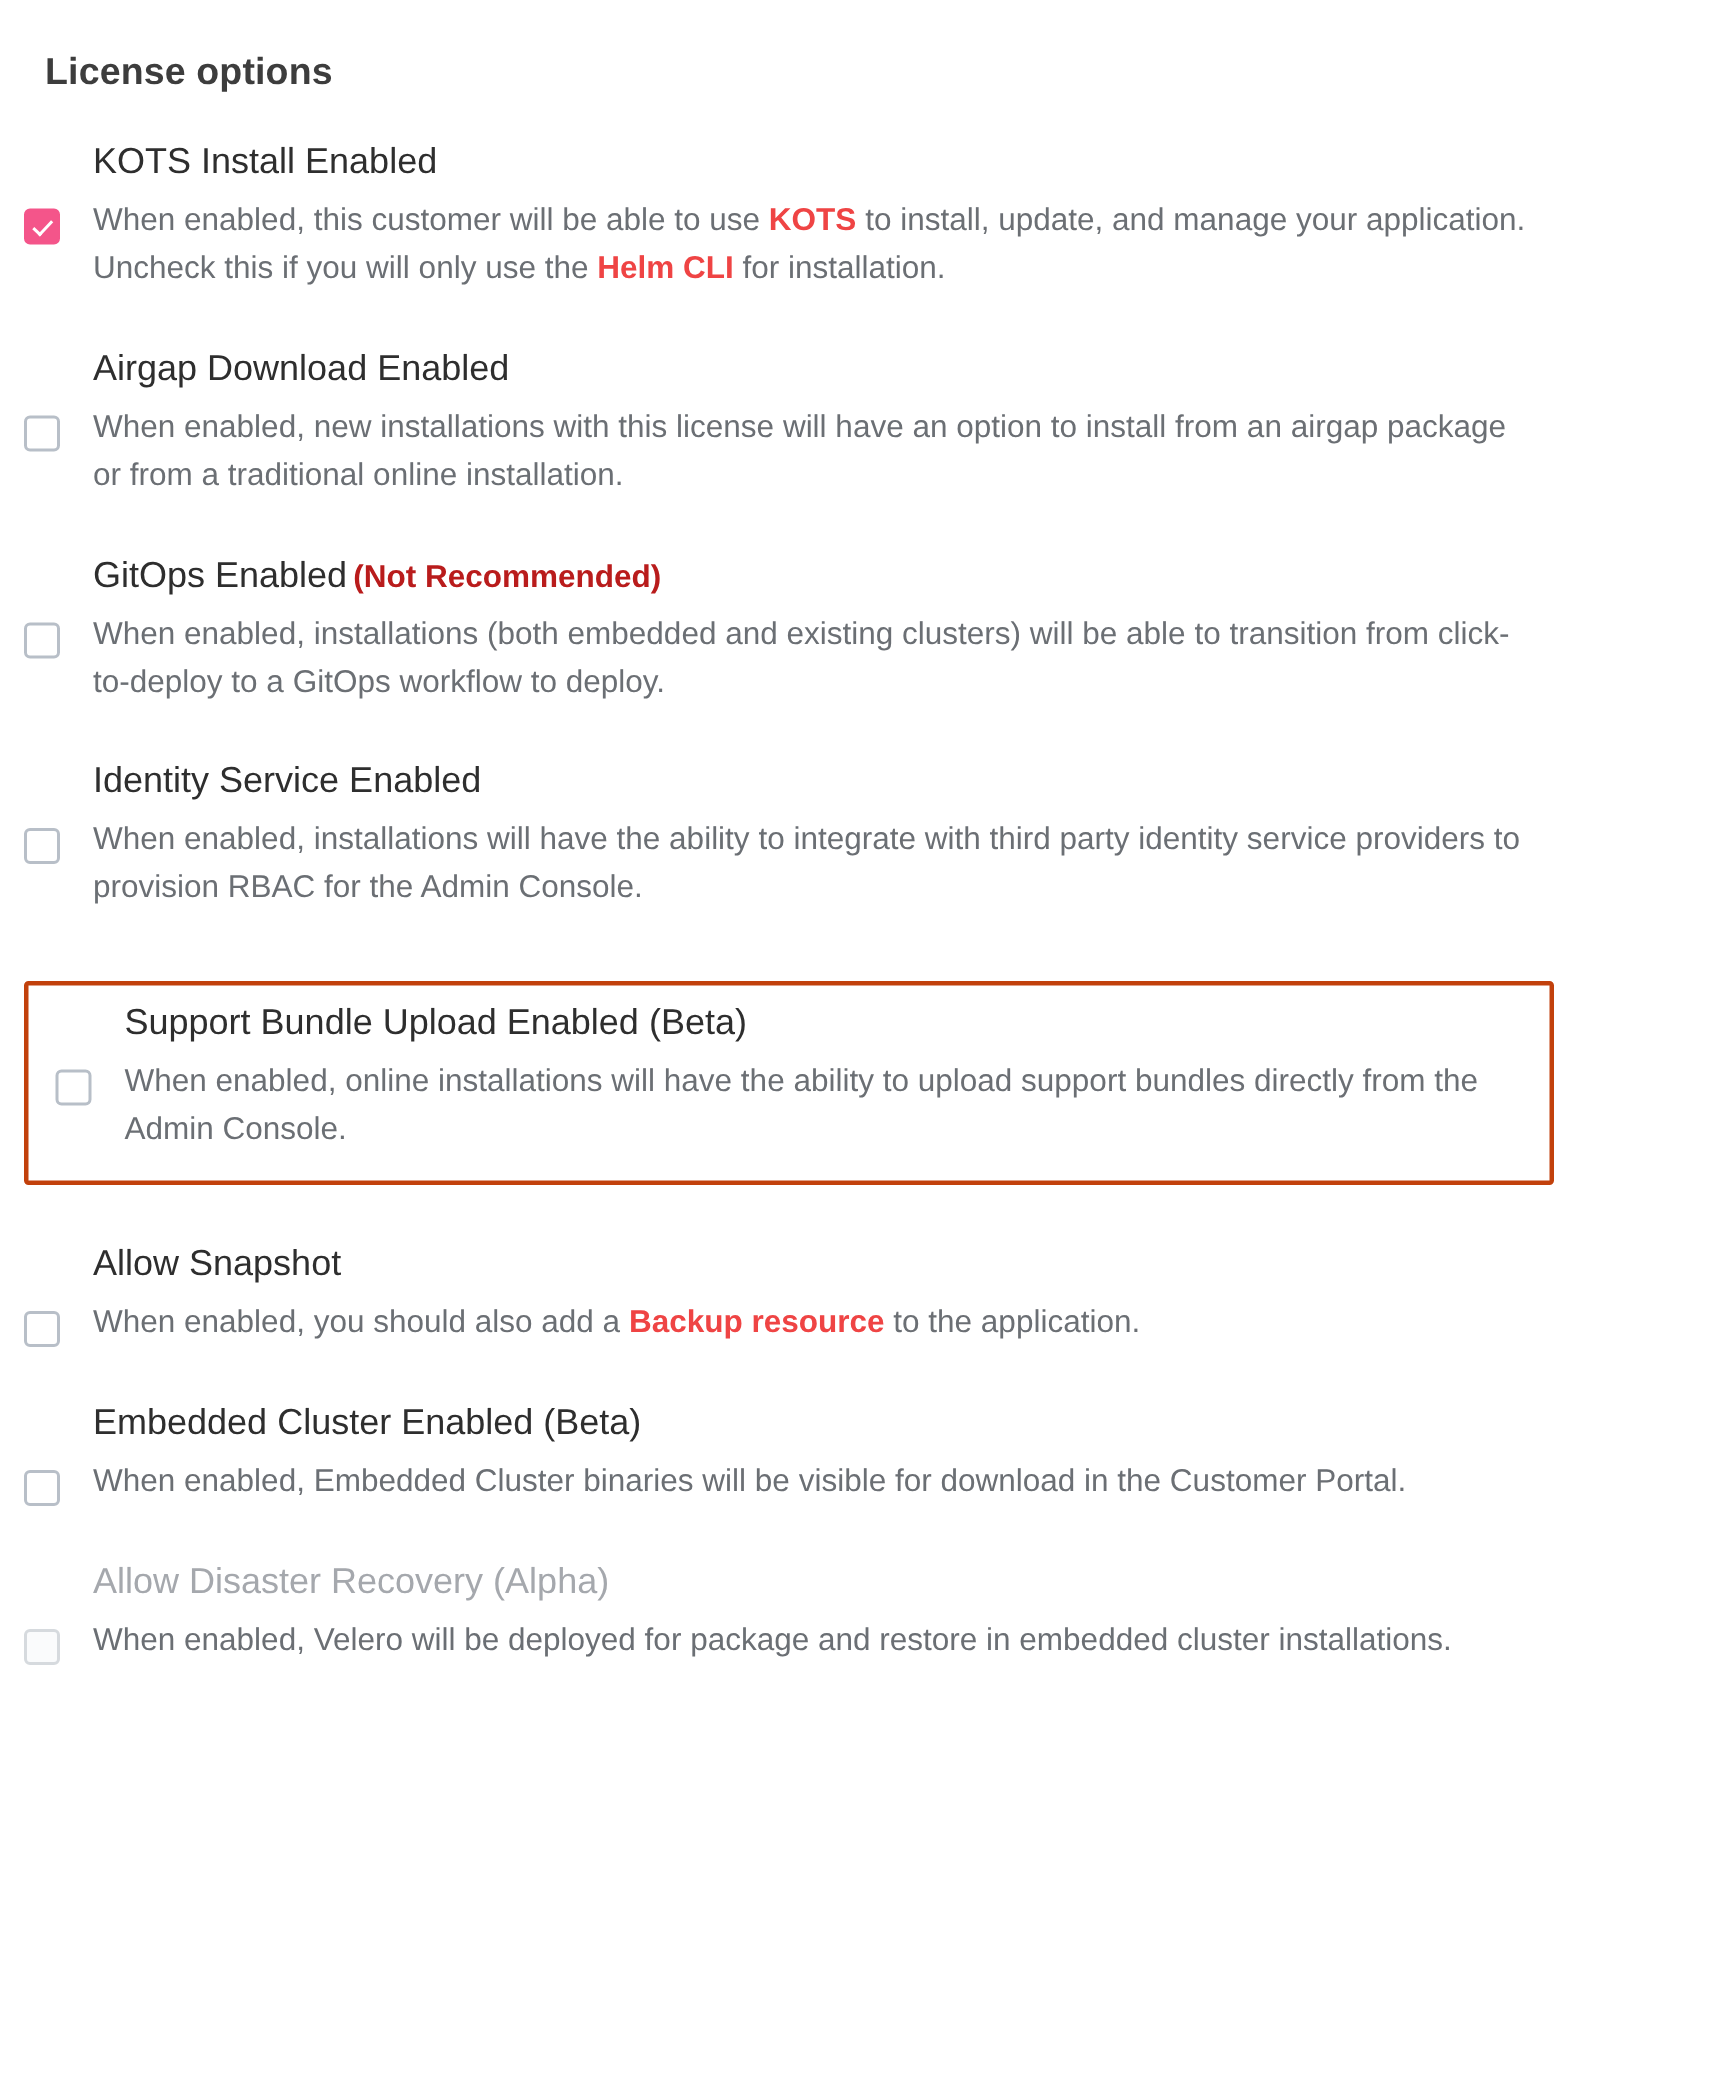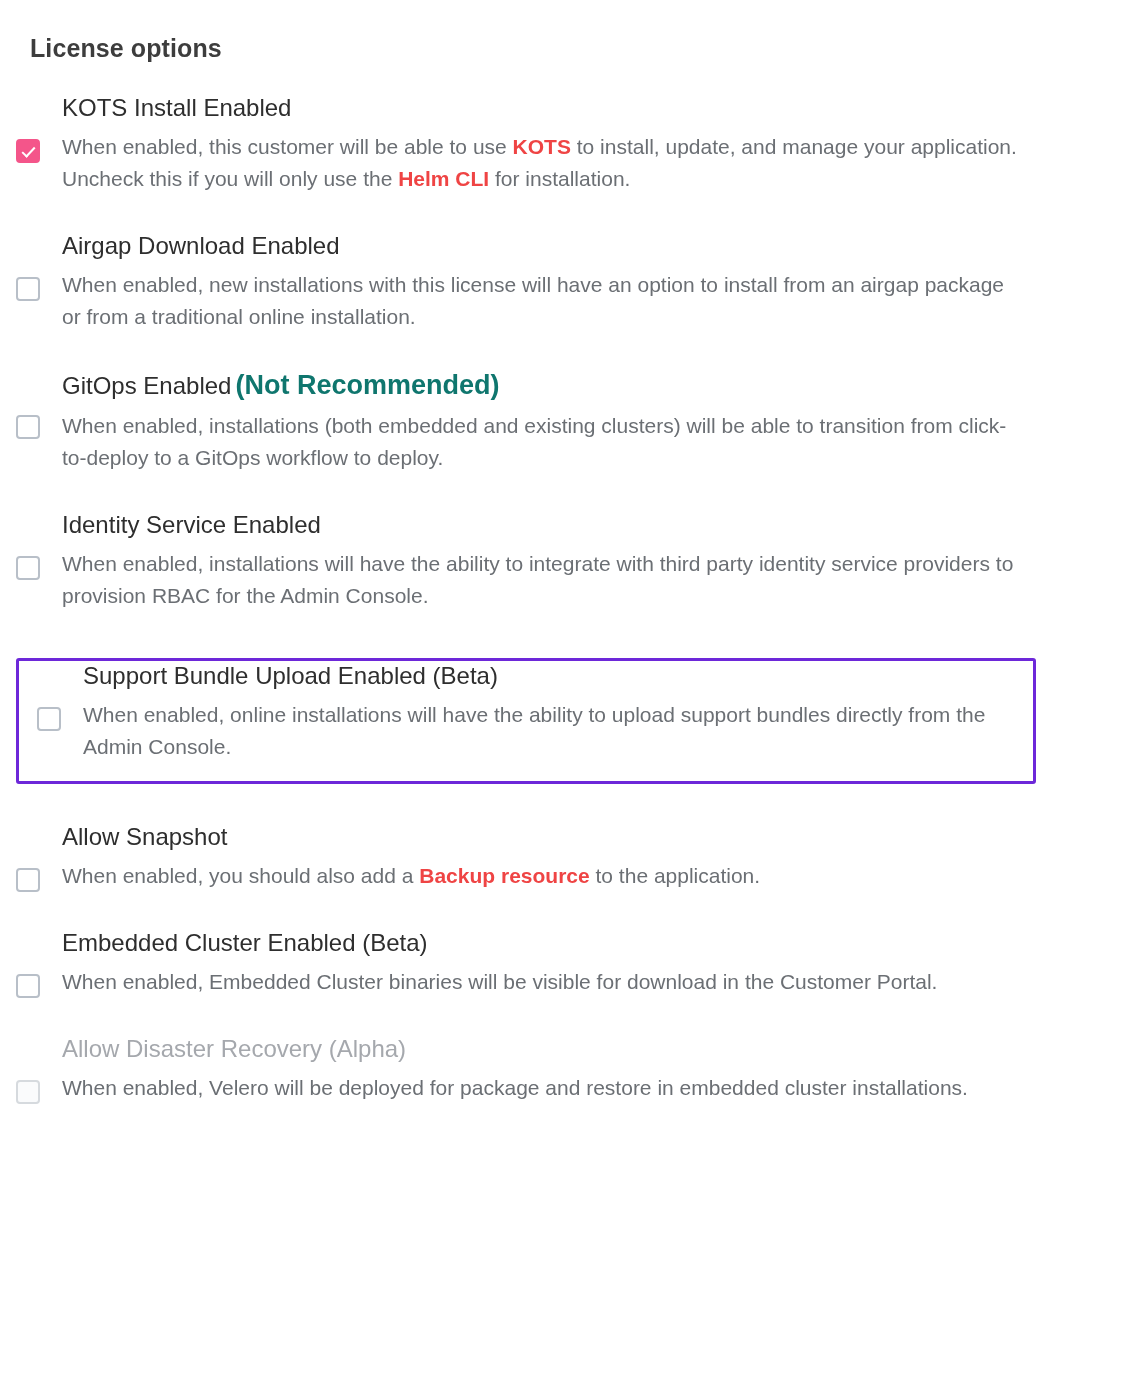--- a/index.html
+++ b/index.html
@@ -31,23 +31,24 @@
     margin-top: 30px;
   }
   .option-row {
     position: relative;
     display: flex;
     align-items: flex-start;
     padding: 0 30px 0 0;
     box-sizing: border-box;
   }
   .option-row.highlight {
-    border: 3px solid #6d28d9;
+    border: 3px solid #c2410c;
     border-radius: 3px;
     margin: 12px 18px 12px 16px;
+    padding-top: 10px;
     padding-bottom: 10px;
   }
   .cb-wrap {
     flex: 0 0 auto;
     width: 40px;
     display: flex;
     justify-content: flex-end;
     padding-top: 46px;
   }
   .option-row.highlight .cb-wrap {
@@ -92,22 +93,22 @@
     font-size: 24px;
     color: #2e2e2e;
     line-height: 1.25;
     margin-bottom: 8px;
     font-weight: normal;
   }
   .option-title.muted {
     color: #a5a8ad;
   }
   .note {
-    color: #0f766e;
-    font-size: 27px;
+    color: #b91c1c;
+    font-size: 21px;
     font-weight: bold;
     margin-left: 4px;
   }
   .option-desc {
     font-size: 21px;
     line-height: 1.52;
     color: #6b6f74;
     max-width: 1035px;
   }
   .option-row.highlight .option-desc {

